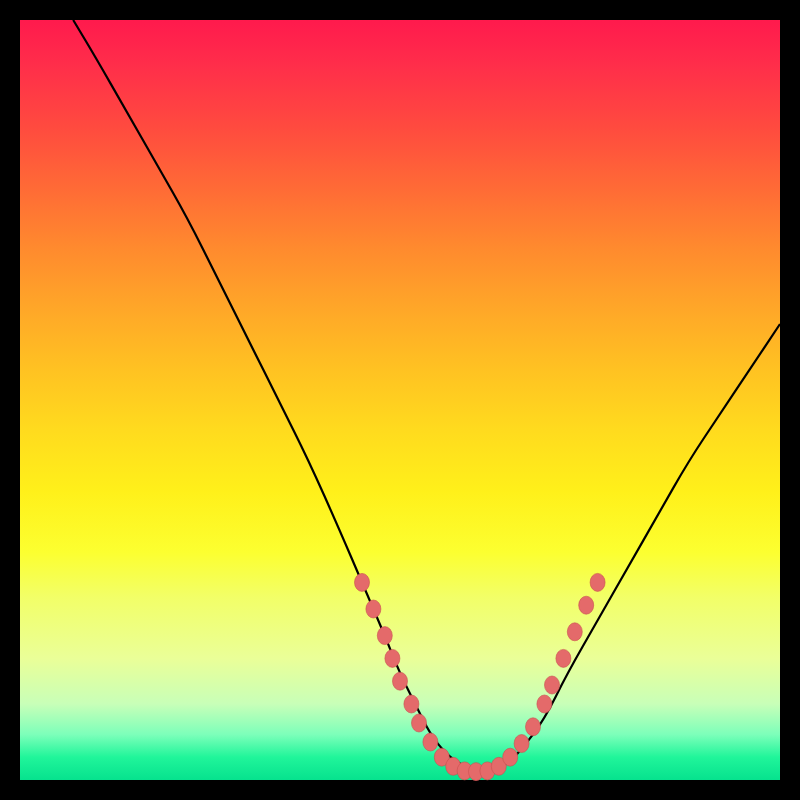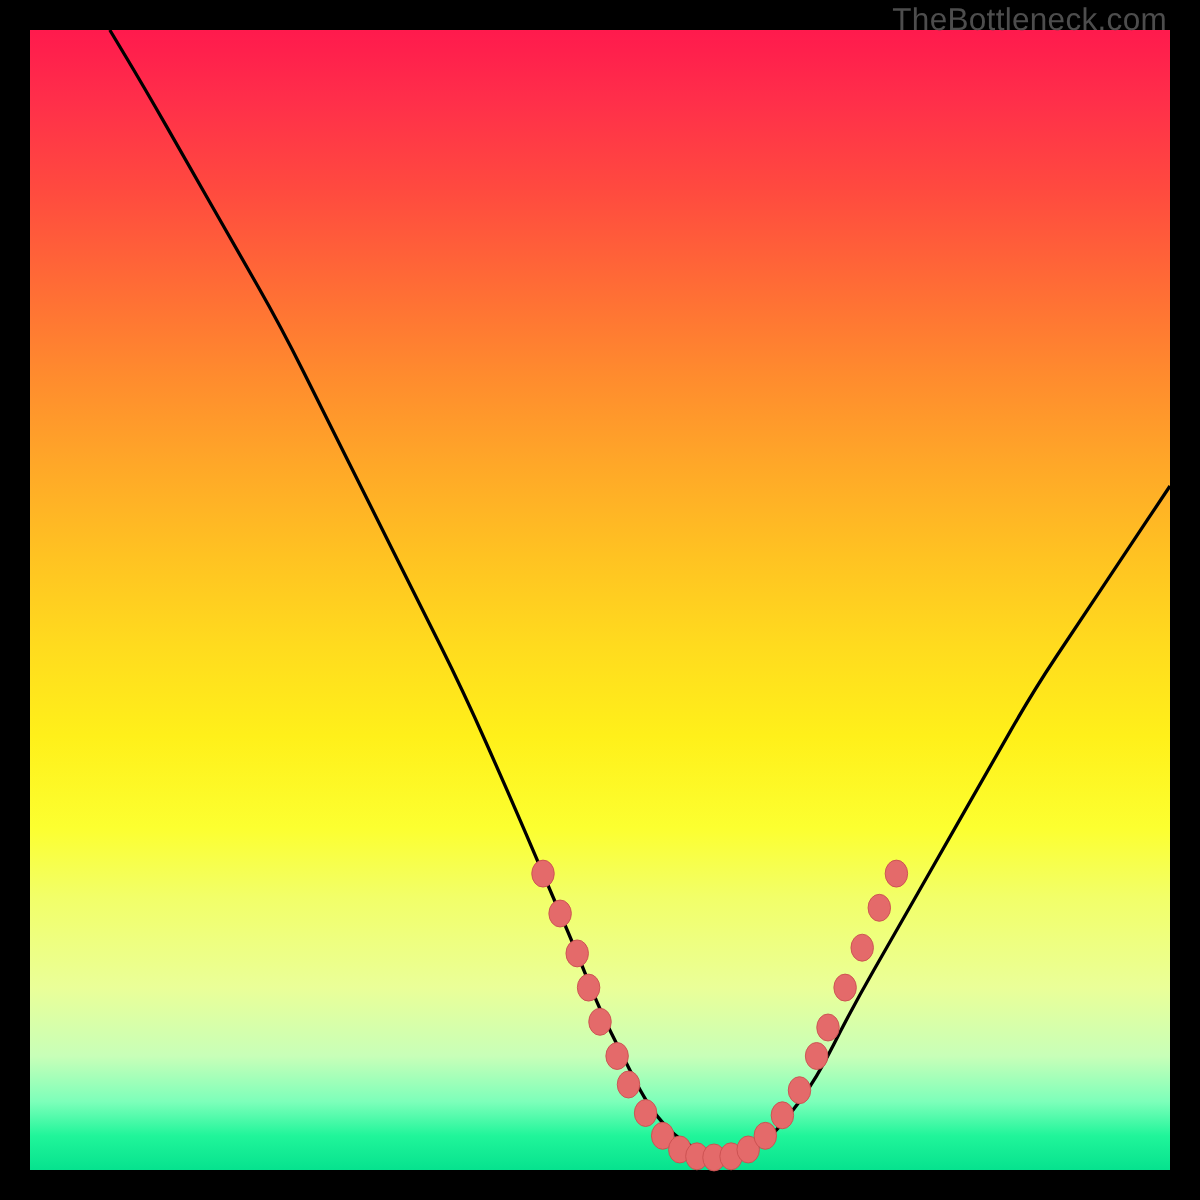--- a/index.html
+++ b/index.html
@@ -88,14 +88,13 @@
           <ellipse cx="513" cy="706.8" rx="7.5" ry="9" fill="#e46a6a" stroke="#c94f4f" stroke-width="0.6"></ellipse>
           <ellipse cx="524.4" cy="684" rx="7.5" ry="9" fill="#e46a6a" stroke="#c94f4f" stroke-width="0.6"></ellipse>
           <ellipse cx="532" cy="665" rx="7.5" ry="9" fill="#e46a6a" stroke="#c94f4f" stroke-width="0.6"></ellipse>
           <ellipse cx="543.4" cy="638.4" rx="7.5" ry="9" fill="#e46a6a" stroke="#c94f4f" stroke-width="0.6"></ellipse>
           <ellipse cx="554.8" cy="611.8" rx="7.5" ry="9" fill="#e46a6a" stroke="#c94f4f" stroke-width="0.6"></ellipse>
           <ellipse cx="566.2" cy="585.2" rx="7.5" ry="9" fill="#e46a6a" stroke="#c94f4f" stroke-width="0.6"></ellipse>
           <ellipse cx="577.6" cy="562.4" rx="7.5" ry="9" fill="#e46a6a" stroke="#c94f4f" stroke-width="0.6"></ellipse>
         </g>
     </svg>
   </div>
-  <div class="watermark">TheBottleneck.com</div>
 </div>
 
 </body></html>

